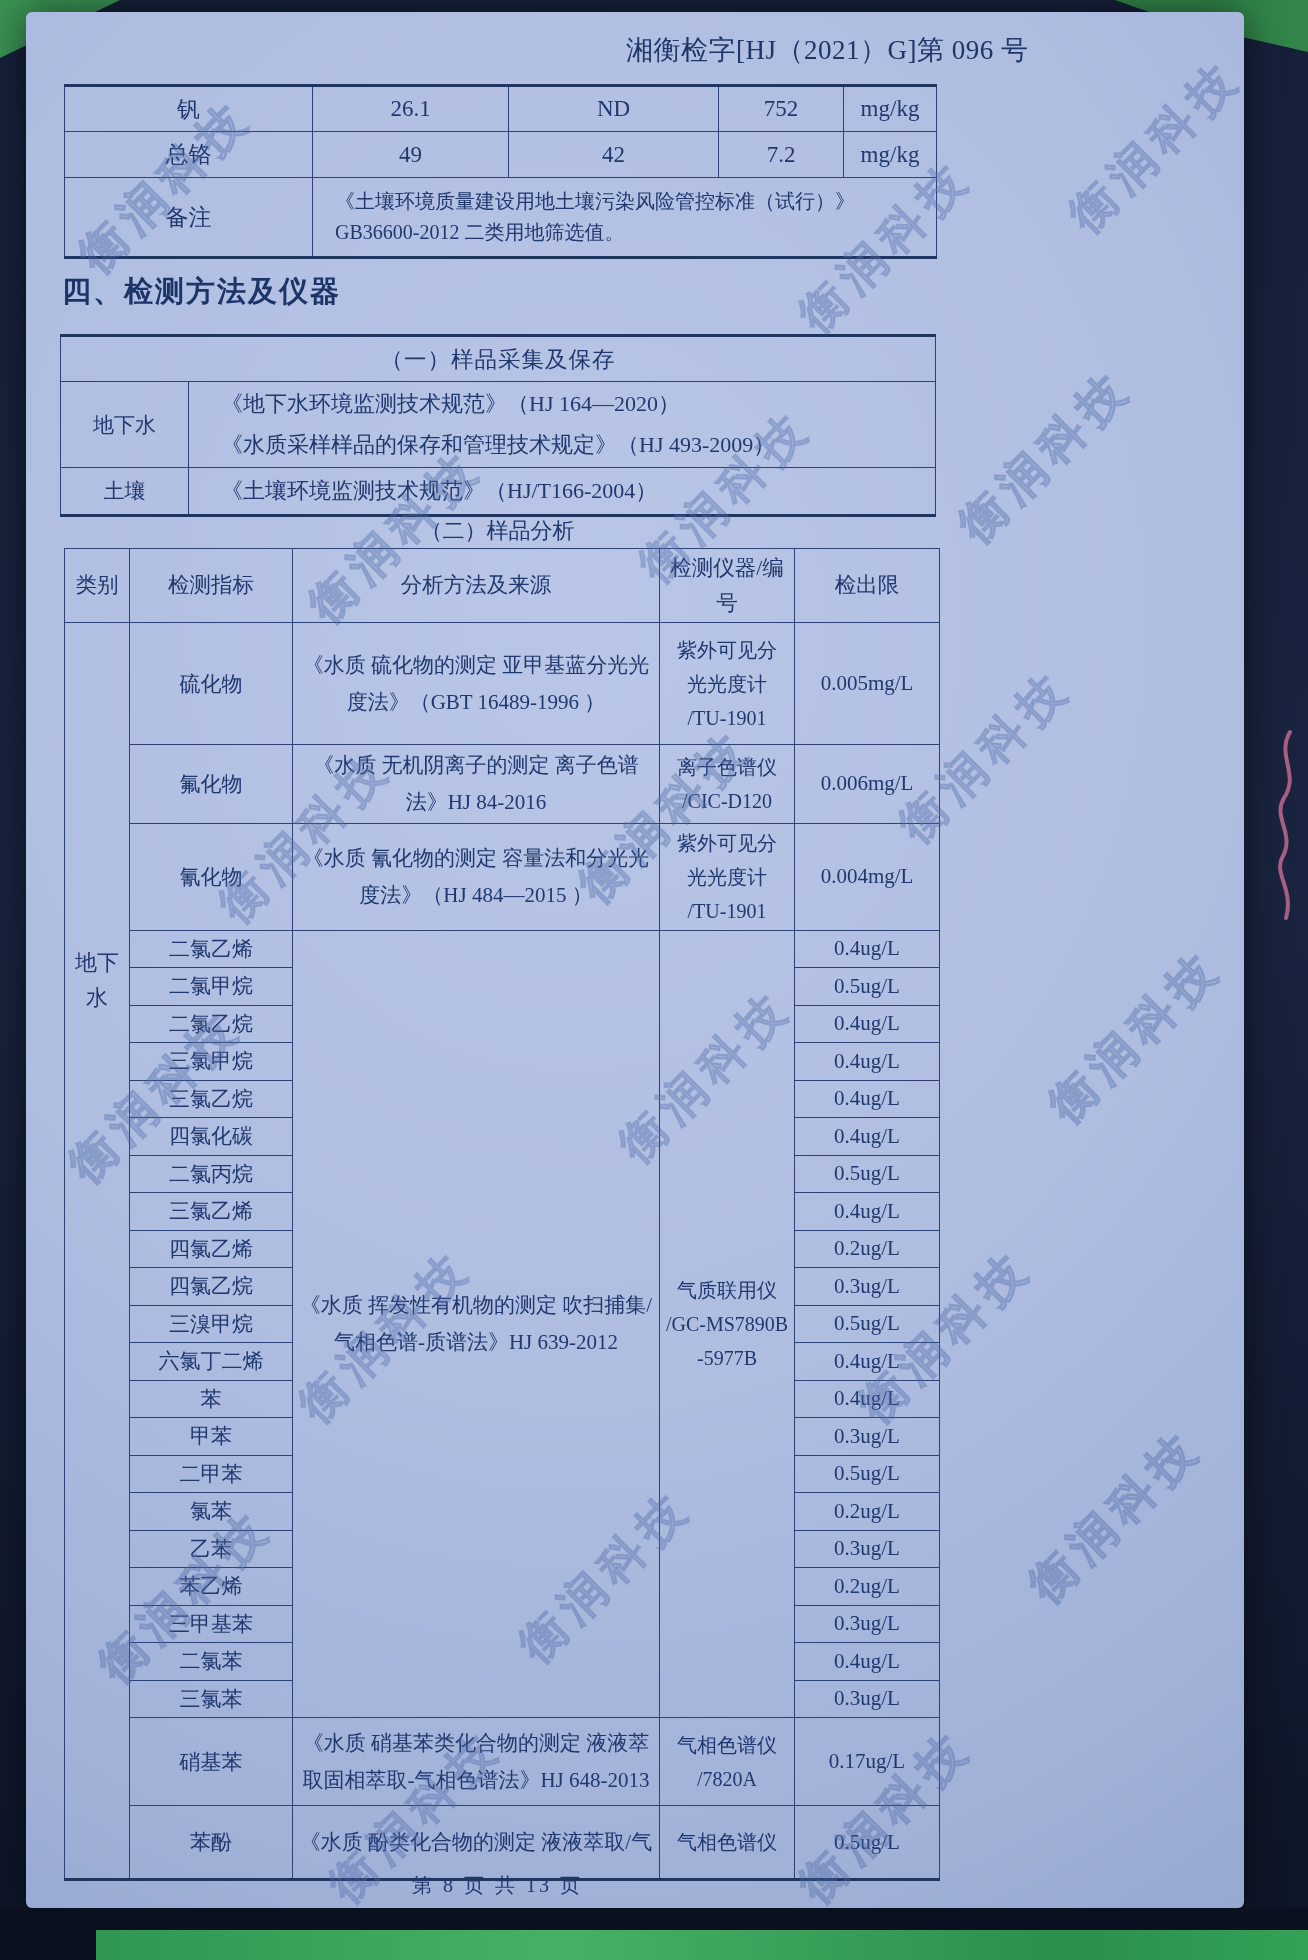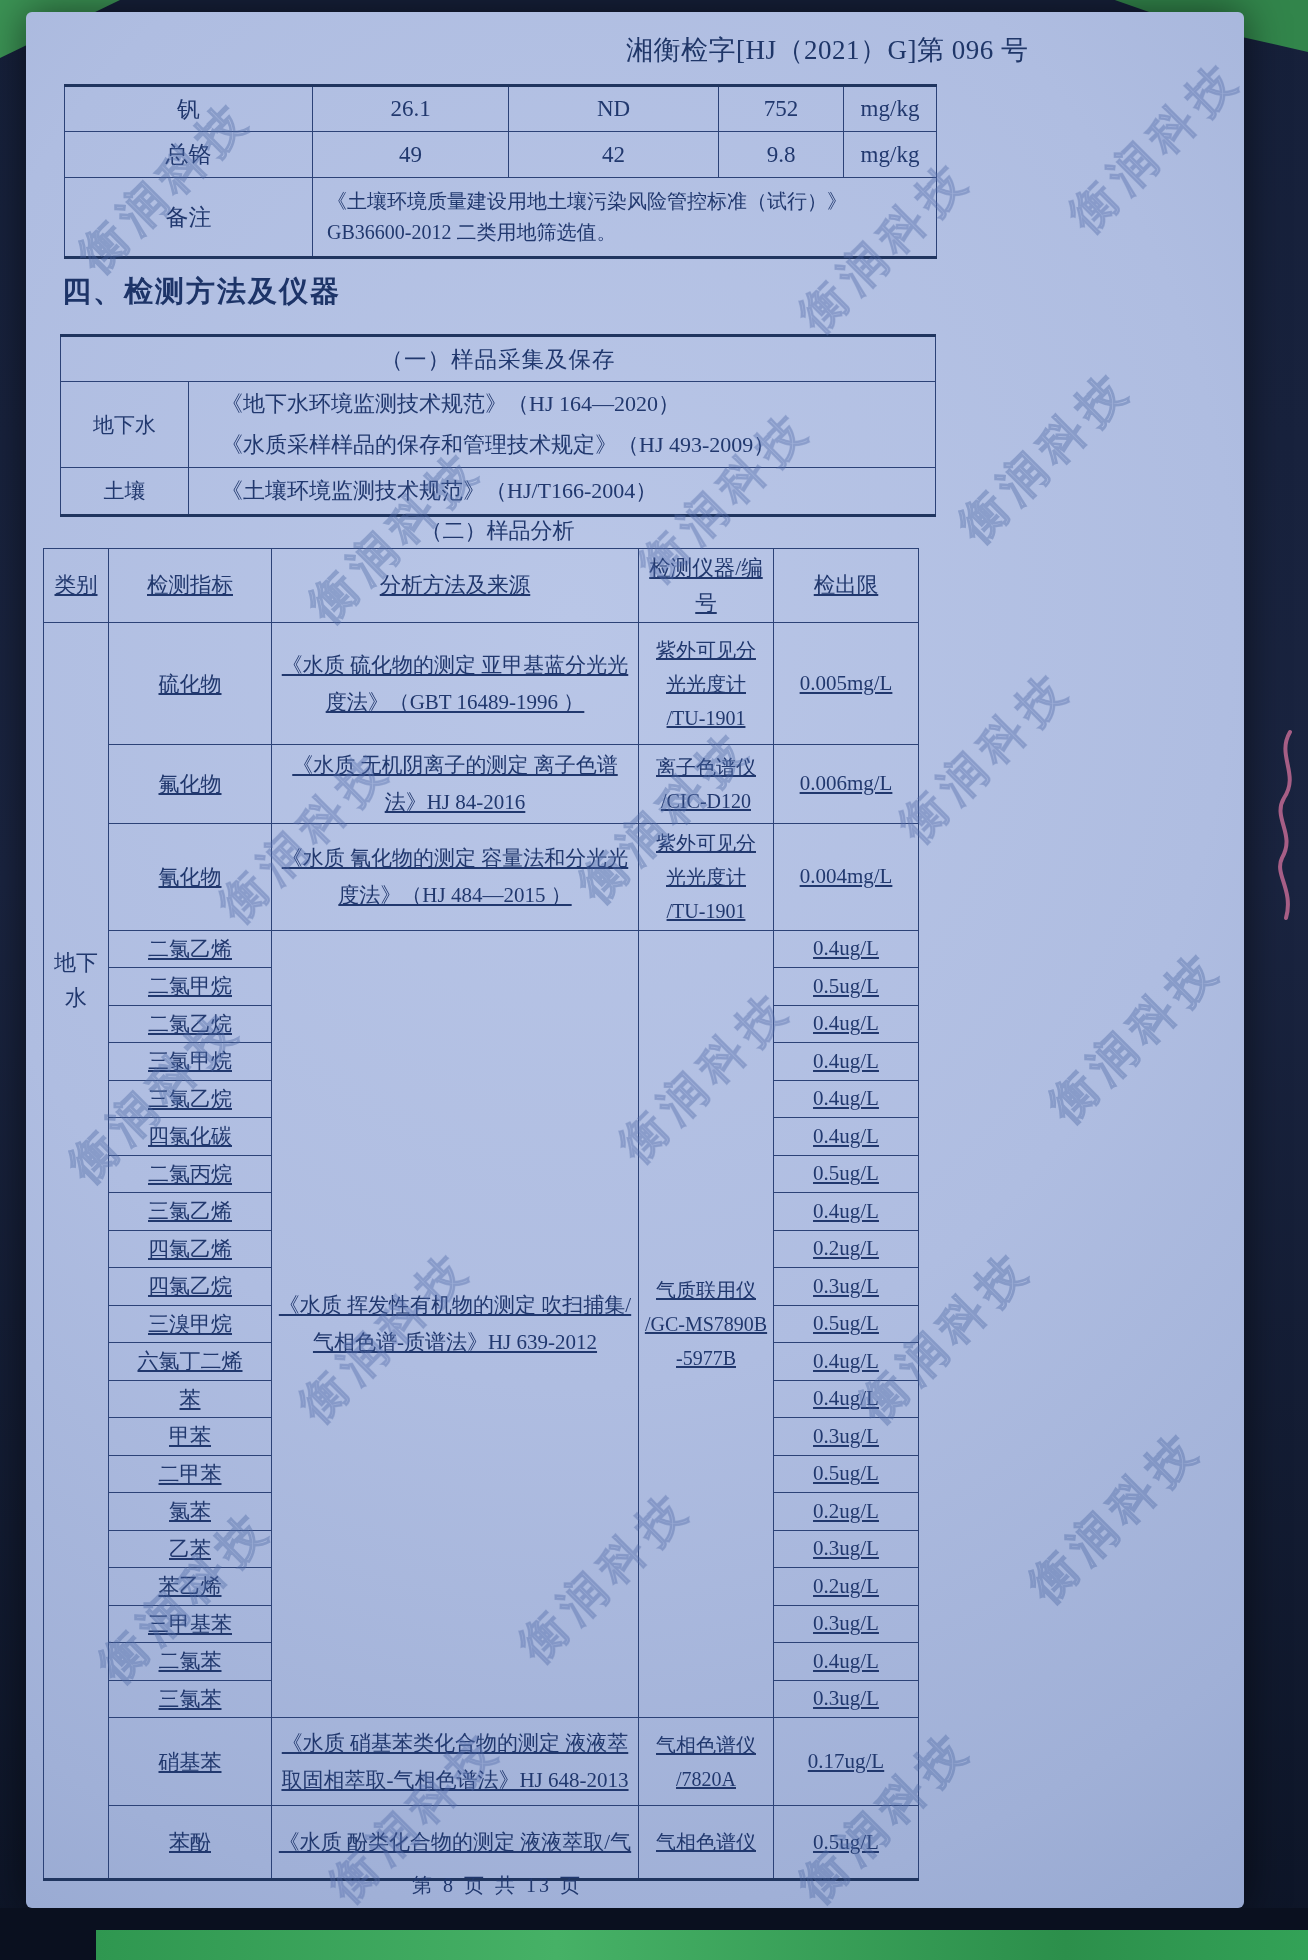--- a/index.html
+++ b/index.html
@@ -34,26 +34,26 @@
   .footerline { position:absolute; left:34px; top:1860px; width:875px; text-align:center;
     font-size:20px; letter-spacing:3px; }
   
   table { border-collapse:collapse; table-layout:fixed; position:absolute; color:#21386e; }
   td,th { border:1.6px solid #2c4277; text-align:center; vertical-align:middle;
     font-weight:normal; font-size:21px; overflow:hidden; padding:2px 4px; }
   .tbl-top-thick { border-top:3.5px solid #20355f !important; }
   .tbl-bot-thick { border-bottom:3.5px solid #20355f !important; }
   .top-table { left:38px; top:72px; width:872px; }
   .top-table td { font-size:23px; }
-  .top-table .remark-cell { text-align:left; font-size:20px; line-height:1.55; padding:4px 14px; }
+  .top-table .remark-cell { text-align:left; font-size:20px; line-height:1.55; padding:4px 22px; }
   .samp-table { left:34px; top:322px; width:875px; }
   .samp-table .stitle { font-size:22.5px; letter-spacing:1px; }
   .samp-table .scontent { text-align:left; font-size:22px; line-height:1.85; padding-left:32px;
     white-space:pre-line; }
-  .ana-table { left:17px; top:536px; width:875px;text-decoration:underline; }
+  .ana-table { left:38px; top:536px; width:875px; }
   .ana-table th { font-size:21.5px; line-height:1.6; }
   .ana-table .method { line-height:1.75; white-space:pre-line; }
   .ana-table .instr { font-size:20px; line-height:1.7; white-space:pre-line;margin-top:24px; }
   .ana-table .limit { font-size:21px; }
   .ana-table .voc-ind { font-size:21px; }
   .cat-cell { position:relative; vertical-align:top; }
   .cat-label { position:absolute; top:322px; left:0; right:0; text-align:center;
     font-size:22px; line-height:1.6; }
   
   .wm-layer { position:absolute; inset:0; pointer-events:none; z-index:5; }
@@ -86,21 +86,21 @@
       <td class="tbl-top-thick">钒</td>
       <td class="tbl-top-thick">26.1</td>
       <td class="tbl-top-thick">ND</td>
       <td class="tbl-top-thick">752</td>
       <td class="tbl-top-thick">mg/kg</td>
     </tr>
     <tr style="height:46px">
       <td>总铬</td>
       <td>49</td>
       <td>42</td>
-      <td>9.8</td>
+      <td>7.2</td>
       <td>mg/kg</td>
     </tr>
     <tr style="height:80px">
       <td class="tbl-bot-thick">备注</td>
       <td class="tbl-bot-thick remark-cell" colspan="4">《土壤环境质量建设用地土壤污染风险管控标准（试行）》GB36600-2012 二类用地筛选值。</td>
     </tr>
   </tbody>
     </table>
 
   <div class="section-title">四、检测方法及仪器</div>

